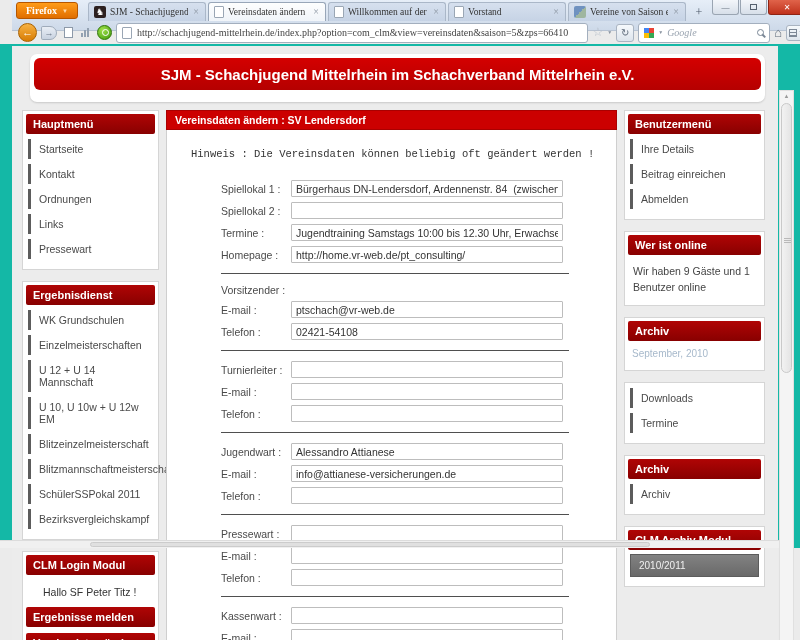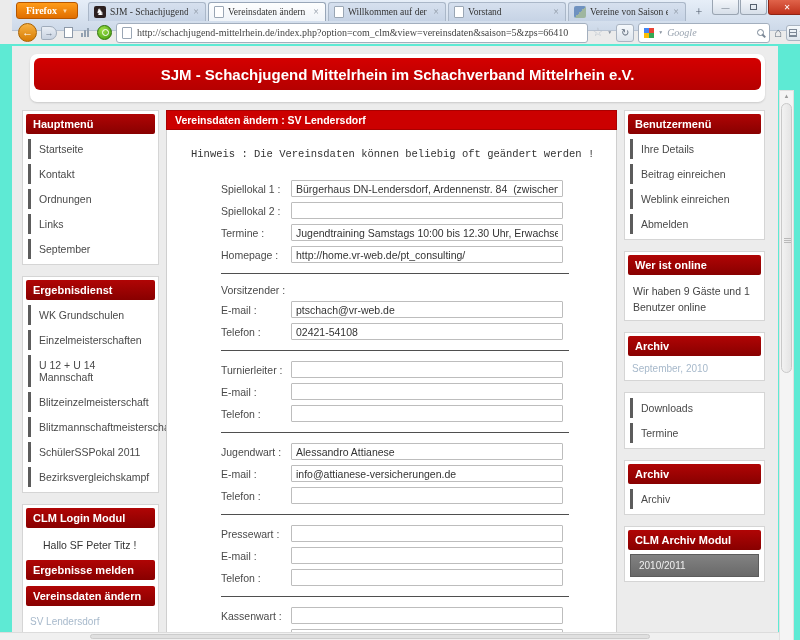--- a/index.html
+++ b/index.html
@@ -71,35 +71,35 @@
   .mag::after { content:""; position:absolute; width:4px; height:1.5px; background:#7a8796;
     transform:rotate(45deg); right:-3px; bottom:-1px; }
   .home-btn { color:#5f6b7a; font-size:13px; flex:none; }
   .panel-btn { width:20px; height:16px; border:1px solid #aab4c1; border-radius:3px;
     background:linear-gradient(#f6f9fc,#dde4ec); flex:none; display:flex; align-items:center;
     justify-content:center; gap:2px; color:#5f6b7a; font-size:5px; }
   .panel-btn .bars { width:8px; height:8px; border:1px solid #7d8896;
     background:linear-gradient(#7d8896 1px,transparent 1px) 0 2px/8px 3px; }
 
   
-  .viewport { position:absolute; top:44px; left:0; width:800px; height:596px; background:#5eead4; }
+  .viewport { position:absolute; top:44px; left:0; width:800px; height:504px; background:#14b8a6; }
   .page { position:absolute; left:12px; top:2px; width:766px; height:594px; background:#ececec; }
 
   .banner-wrap { margin:8px 13px 0 18px; background:#fff; border-radius:7px;
     padding:4px 4px 12px 4px; box-shadow:0 1px 2px rgba(0,0,0,.15); }
   .banner { background:linear-gradient(#d40000,#b50000); border-radius:6px; height:32px;
     display:flex; align-items:center; justify-content:center;
     color:#fff; font-size:15px; font-weight:bold; }
 
   .cols { display:flex; margin:8px 13px 0 10px; gap:7px; align-items:flex-start; }
   .col-left { width:137px; flex:none; }
   .col-main { flex:1; min-width:0; }
   .col-right { width:141px; flex:none; }
 
-  .module { background:#fff; border:1px solid #d5d5d5; margin-bottom:11px; }
+  .module { background:#fff; border:1px solid #d5d5d5; margin-bottom:11px; padding-bottom:5px; }
   .mod-head { margin:3px; padding:4px 7px; background:linear-gradient(#b00505,#880000);
     color:#fff; font-size:11px; font-weight:bold; border-radius:2px; }
   .mitem { display:block; margin:5px 5px; padding:4px 2px 4px 8px;
     border-left:3px solid #5c5c5c; font-size:10.5px; color:#494949; }
   .greeting { padding:8px 7px 6px 7px; font-size:10.5px; color:#333;margin-left:13px; }
   .red-btn { margin:3px 3px 6px 3px; padding:4px 7px; background:linear-gradient(#b00505,#880000);
     color:#fff; font-size:11px; font-weight:bold; border-radius:2px; }
   .lite-link { display:block; padding:4px 7px 6px 7px; font-size:10px; color:#a7b9cb; }
   .gray-btn { margin:4px 5px; padding:5px 8px; background:linear-gradient(#828282,#696969);
     border:1px solid #5c5c5c; color:#f0f0f0; font-size:10px; }
@@ -230,27 +230,28 @@
 
     <div class="cols">
 
       <div class="col-left">
         <div class="module">
           <div class="mod-head">Hauptmenü</div>
           <a class="mitem">Startseite</a>
           <a class="mitem">Kontakt</a>
           <a class="mitem">Ordnungen</a>
           <a class="mitem">Links</a>
-          <a class="mitem">September</a>
+          <a class="mitem">Pressewart</a>
         </div>
         <div class="module">
           <div class="mod-head">Ergebnisdienst</div>
           <a class="mitem">WK Grundschulen</a>
           <a class="mitem">Einzelmeisterschaften</a>
           <a class="mitem">U 12 + U 14 Mannschaft</a>
+          <a class="mitem">U 10, U 10w + U 12w EM</a>
           <a class="mitem">Blitzeinzelmeisterschaft</a>
           <a class="mitem">Blitzmannschaftmeisterschaft</a>
           <a class="mitem">SchülerSSPokal 2011</a>
           <a class="mitem">Bezirksvergleichskampf</a>
         </div>
         <div class="module">
           <div class="mod-head">CLM Login Modul</div>
           <div class="greeting">Hallo SF Peter Titz !</div>
           <div class="red-btn">Ergebnisse melden</div>
           <div class="red-btn">Vereinsdaten ändern</div>
@@ -352,21 +353,20 @@
             </div>
 
         </div>
       </div>
 
       <div class="col-right">
         <div class="module">
           <div class="mod-head">Benutzermenü</div>
           <a class="mitem">Ihre Details</a>
           <a class="mitem">Beitrag einreichen</a>
-          <a class="mitem">Weblink einreichen</a>
           <a class="mitem">Abmelden</a>
         </div>
         <div class="module">
           <div class="mod-head">Wer ist online</div>
           <div class="online-text">Wir haben 9 Gäste und 1 Benutzer online</div>
         </div>
         <div class="module">
           <div class="mod-head">Archiv</div>
           <a class="lite-link">September, 2010</a>
         </div>

